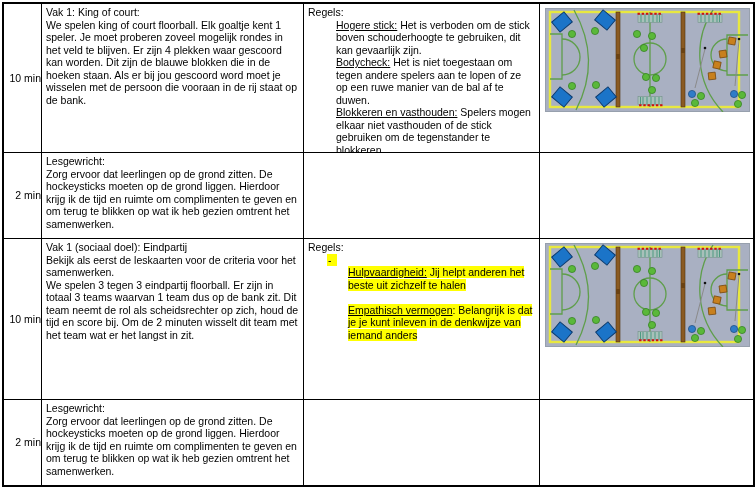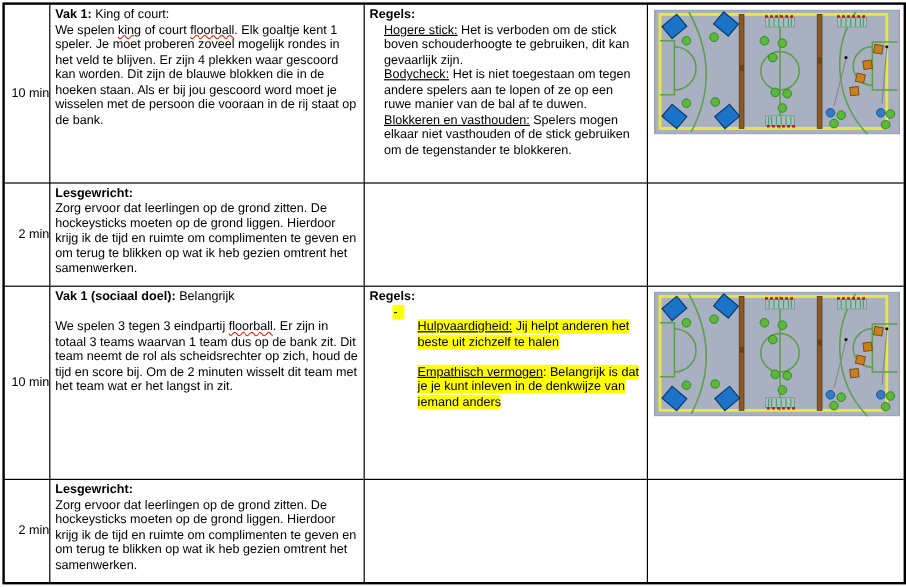--- a/index.html
+++ b/index.html
@@ -10,25 +10,25 @@
     border:2px solid #000;
     display:grid;
     grid-template-columns:37px 262px 236px 1fr;
     grid-template-rows:148px 86px 161px 1fr;
   }
   .cell{border-left:1.5px solid #000;padding:2px 4px 0 4px;overflow:hidden;
         font-size:10.5px;line-height:12.5px;}
   .c-time{border-left:none;display:flex;align-items:center;justify-content:flex-end;
           padding:0;font-size:10.5px;}
   .rtop{border-top:1.5px solid #000;}
-  .b{font-weight:bold;}
+  .b{font-weight:normal;}
   .ul{text-decoration:underline;}
   .hl{background:var(--hl,#ffff00);}
-  .sp{text-decoration:underline;text-decoration-style:wavy;text-decoration-color:#e03020;text-decoration-thickness:1px;text-underline-offset:1px;}
-  .rules-ind{margin-left:12px;}
+  .sp{text-decoration-style:wavy;text-decoration-color:#e03020;text-decoration-thickness:1px;text-underline-offset:1px;}
+  .rules-ind{margin-left:28px;}
   .rule3{position:relative;margin-left:40px;}
   .rule3 .dash{position:absolute;left:-21px;top:0;padding:0 5px 0 1px;}
   .imgwrap{padding:4px 3px 0 5px;}
   
   .f-floor{fill:var(--floor,#a9b0c2);stroke:#97a0ad;stroke-width:1;}
   .f-bound{fill:none;stroke:var(--boundary,#e8e840);stroke-width:2.4;}
   .f-line{fill:none;stroke:var(--lines,#5f9e4b);stroke-width:1.3;}
   .f-bench{fill:var(--benches,#8a5a22);stroke:#53320e;stroke-width:0.6;}
   .f-mat{fill:var(--mats,#1b74c8);stroke:var(--mats_border,#0a3a6e);stroke-width:1;}
   .f-dot{fill:var(--players,#5ab83a);stroke:var(--players_border,#2f7d1d);stroke-width:0.7;}
@@ -140,22 +140,22 @@
     <span class="b">Lesgewricht:</span><br>
     <span>Zorg ervoor dat leerlingen op de grond zitten. De hockeysticks moeten op de grond liggen. Hierdoor krijg ik de tijd en ruimte om complimenten te geven en om terug te blikken op wat ik heb gezien omtrent het samenwerken.</span>
   </div>
   <div class="cell rtop"></div>
   <div class="cell rtop"></div>
 
   <div class="cell c-time rtop">
     <span>10 min</span>
   </div>
   <div class="cell rtop">
-    <span class="b">Vak 1 (sociaal doel):</span><span> Belangrijk</span><br>
-    <br>
+    <span class="b">Vak 1 (sociaal doel):</span><span> Eindpartij</span><br>
+    <span>Bekijk als eerst de leskaarten voor de criteria voor het samenwerken.</span><br>
     <span>We spelen 3 tegen 3 eindpartij </span><span class="sp">floorball</span><span>. Er zijn in totaal 3 teams waarvan 1 team dus op de bank zit. Dit team neemt de rol als scheidsrechter op zich, houd de tijd en score bij. Om de 2 minuten wisselt dit team met het team wat er het langst in zit.</span>
   </div>
   <div class="cell rtop">
     <span class="b">Regels:</span>
     <div class="rule3">
       <span class="dash hl">-</span>
       <br>
       <span class="hl"><span class="ul">Hulpvaardigheid:</span><span> Jij helpt anderen het beste  uit zichzelf te halen</span></span><br>
       <br>
       <span class="hl"><span class="ul">Empathisch vermogen</span><span>: Belangrijk is dat je je kunt inleven in de denkwijze van iemand anders</span></span>

